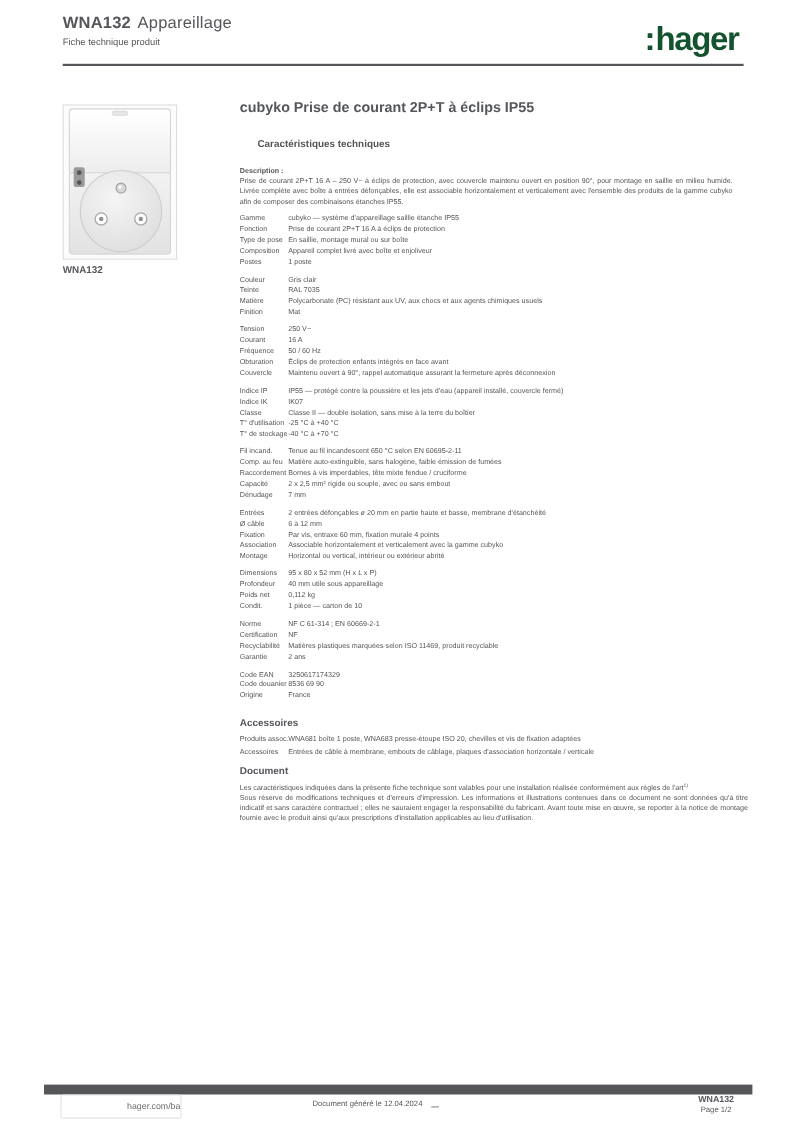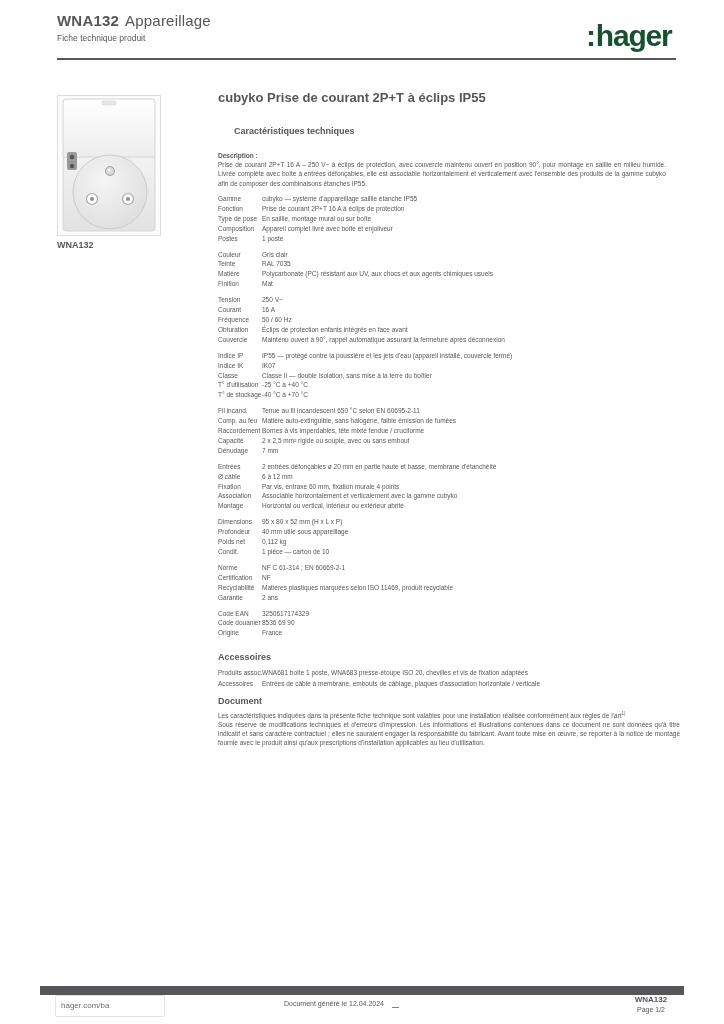--- a/index.html
+++ b/index.html
@@ -40,21 +40,21 @@
   .heading3{position:absolute;left:0;top:606px;font-size:9px;font-weight:bold;line-height:11px;}
   .notes{position:absolute;left:0;top:620px;width:462px;font-size:6.5px;line-height:8.8px;}
   .note-first{white-space:nowrap;}
   .note-sup{font-size:4.5px;vertical-align:super;}
   .note-rest{display:block;text-align:justify;}
 
   
   .footer-band{position:absolute;left:40px;top:986px;width:644px;height:9px;background:#54565A;}
   .footer-site-box{position:absolute;left:55px;top:995px;width:110px;height:22px;background:#ffffff;
                    border:1px solid #e3e3e3;border-radius:2px;box-sizing:border-box;
-                   font-size:8px;line-height:20px;padding-left:5px;color:#6a6c6f;}
+                   font-size:8px;line-height:20px;padding-left:5px;color:#6a6c6f;text-align:right;}
   .footer-center{position:absolute;left:284px;top:999px;font-size:7px;line-height:9px;display:flex;align-items:center;}
   .footer-dash{margin-left:8px;font-weight:bold;position:relative;top:3px;}
   .footer-right{position:absolute;left:622px;top:995px;width:58px;text-align:center;}
   .footer-right-l1{font-size:8px;font-weight:bold;line-height:10px;}
   .footer-right-l2{font-size:7px;line-height:8px;margin-top:1px;}
 </style>
 </head>
 <body>
 
 <div class="page">

